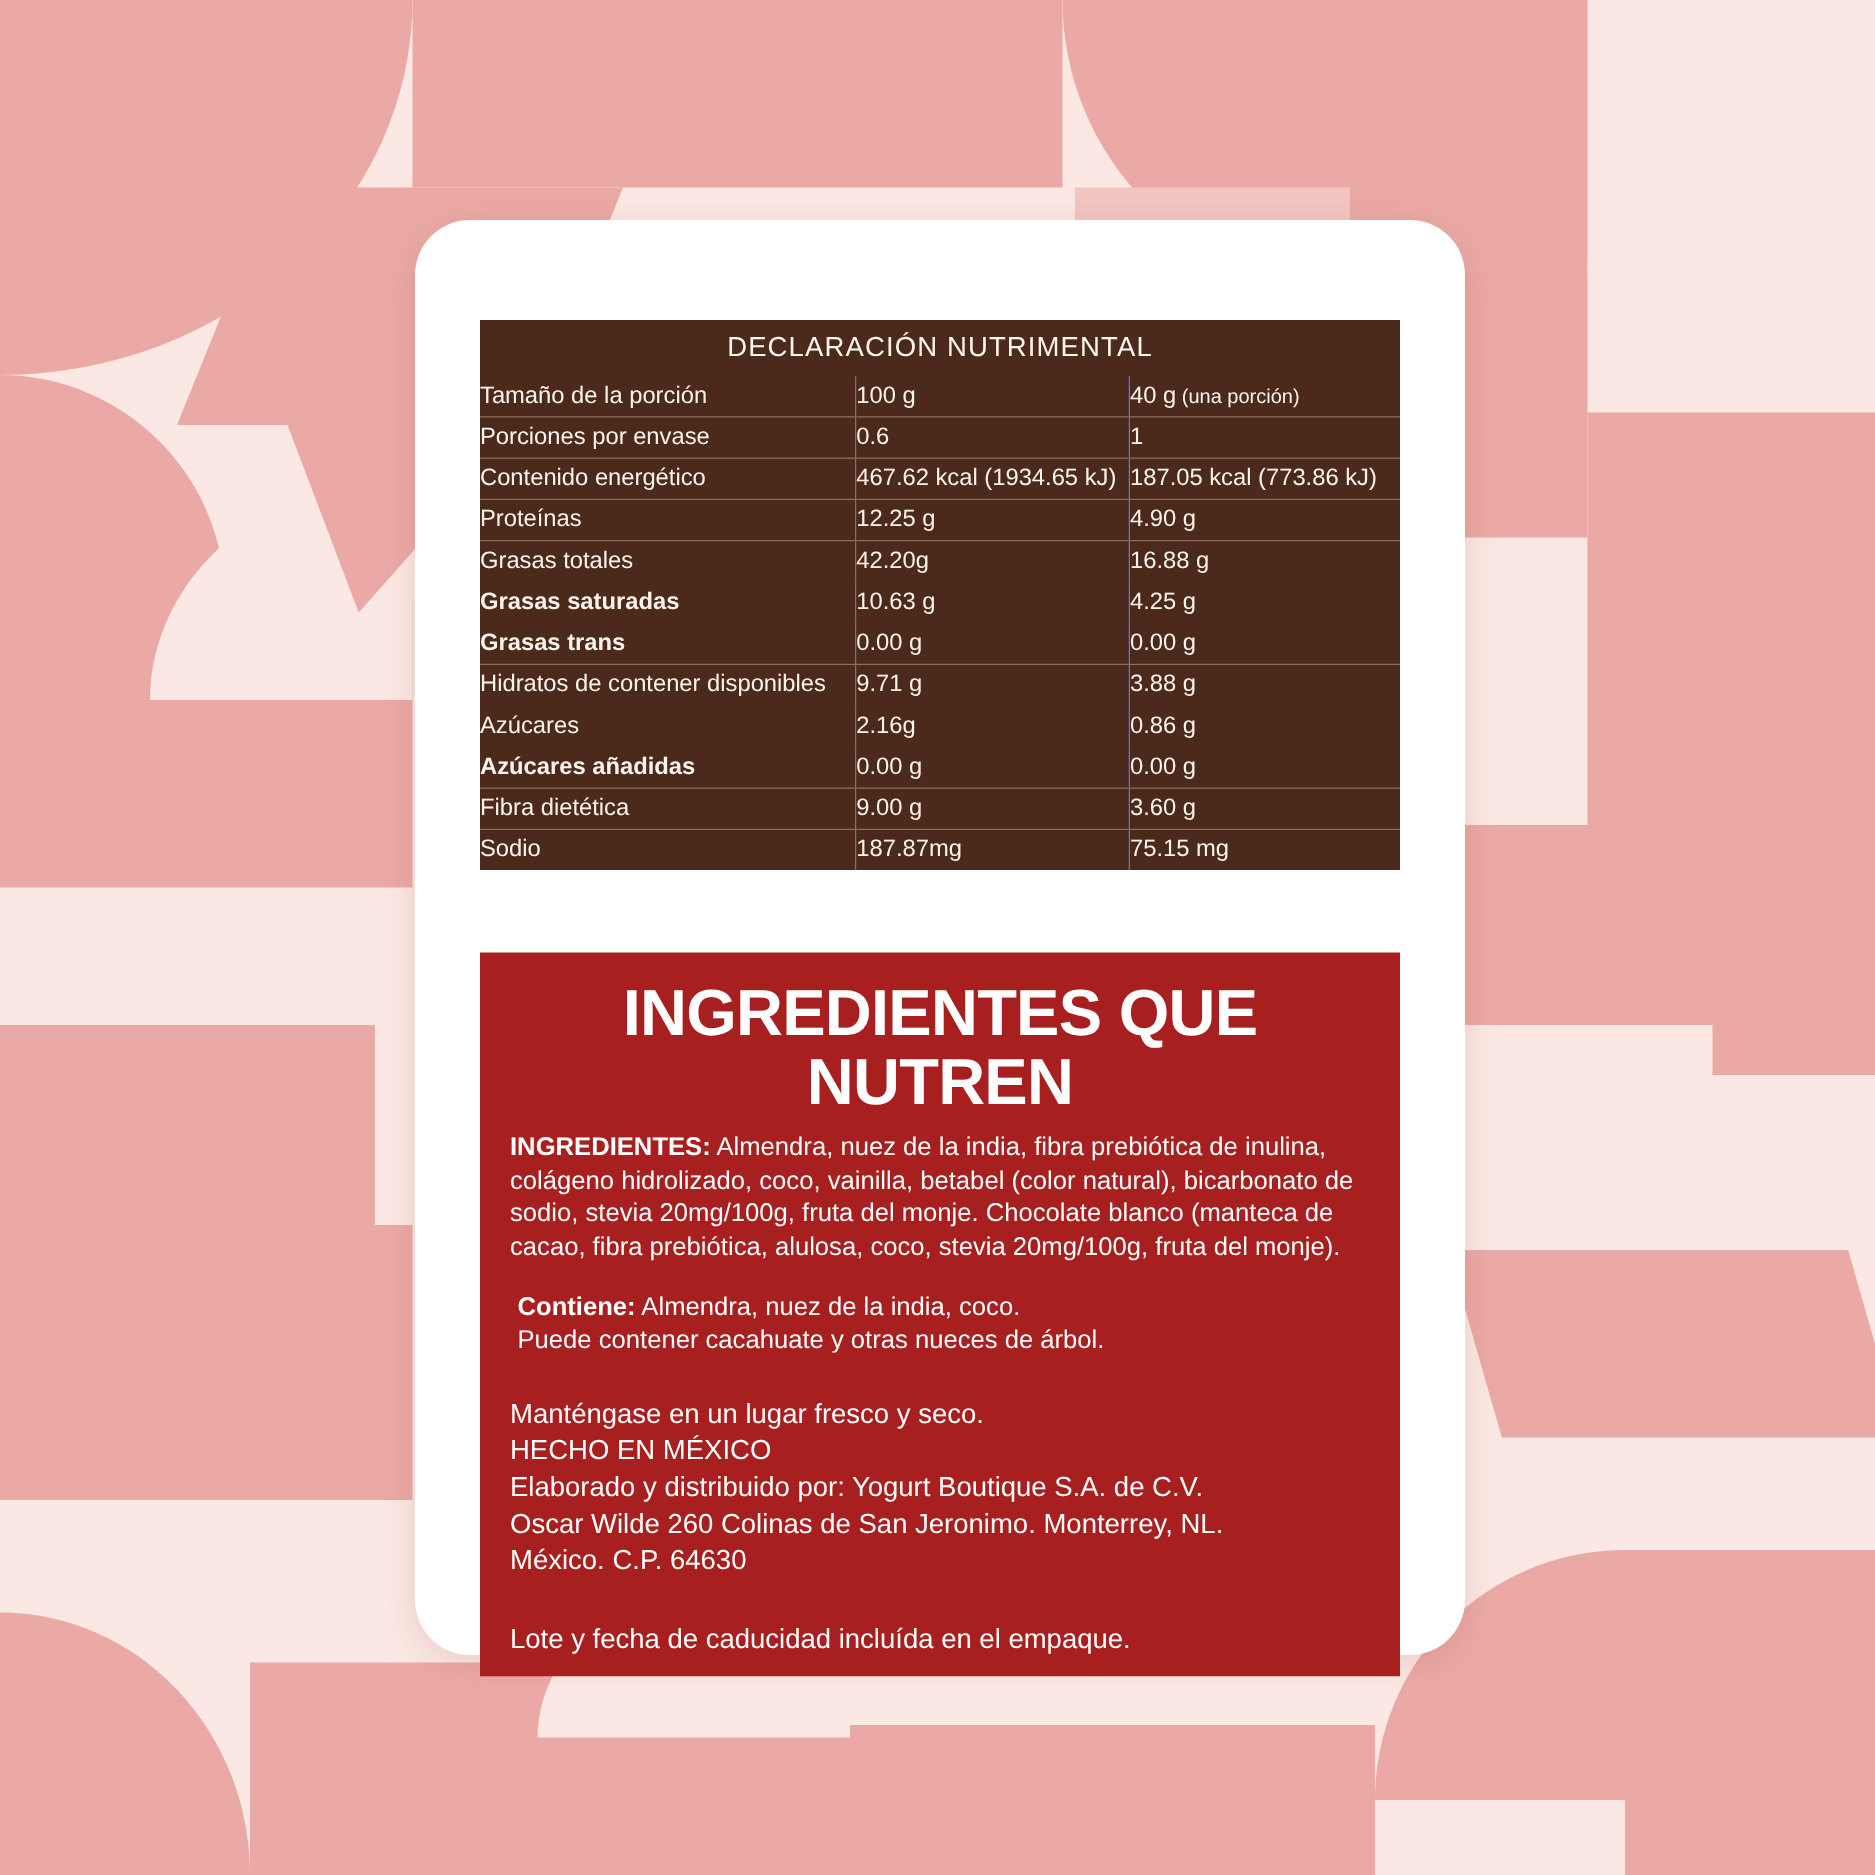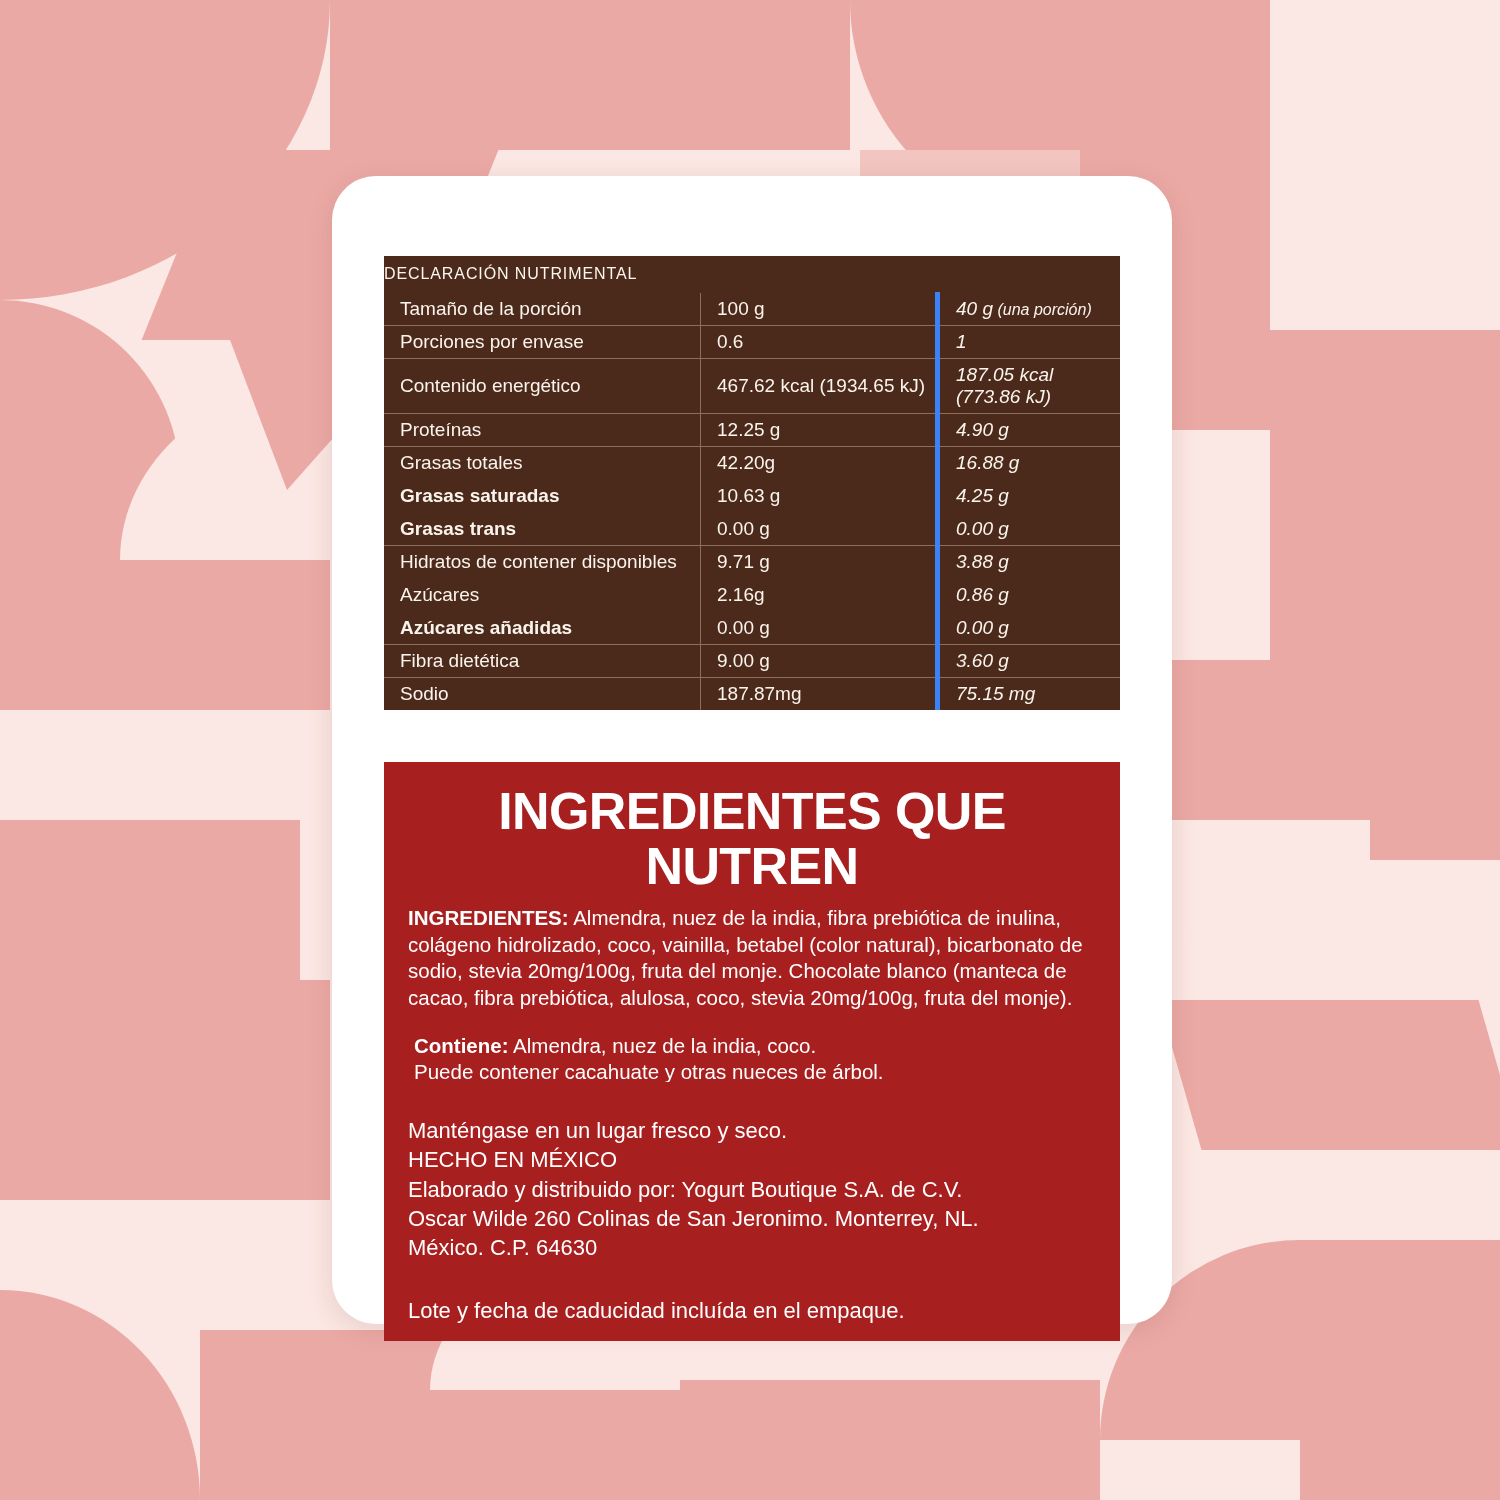--- a/index.html
+++ b/index.html
@@ -50,39 +50,40 @@
   
   .nut-panel {
     position: absolute;
     left: 52px;
     top: 80px;
     width: 736px;
     background: #4b2a1c;
     color: #fbf4ec;
   }
   .nut-title {
-    font-size: 16px;
+    text-align: center;
+    font-size: 22px;
     letter-spacing: 0.9px;
     padding: 9px 0 9px;
     color: #fdf6ef;
   }
   table.nut {
     width: 100%;
     border-collapse: collapse;
     font-size: 19px;
   }
   table.nut td {
-    padding: 5px 0 5px 16px;
+    padding: 5px 0 5px 0;
     vertical-align: middle;
     border-top: 1px solid #8d6e5c;
   }
   table.nut tr.no-rule td { border-top: 1px solid transparent; }
   td.lbl { width: 300px; padding-left: 14px; }
   td.v1  { width: 218px; padding-left: 14px; border-left: 1px solid #8d6e5c; }
-  td.v2  { padding-left: 14px; border-left: 5px solid #3b82f6; font-style: italic; }
+  td.v2  { padding-left: 14px; border-left: 1px solid #3b82f6; }
   td.indent { padding-left: 34px; font-weight: bold; }
   td.indent-plain { padding-left: 34px; }
   .small-unit { font-size: 16px; }
   .foot-row td {
     border-top: 1px solid #8d6e5c;
     border-left: none !important;
     padding: 12px 0 12px 18px;
     font-size: 19px;
   }
 

